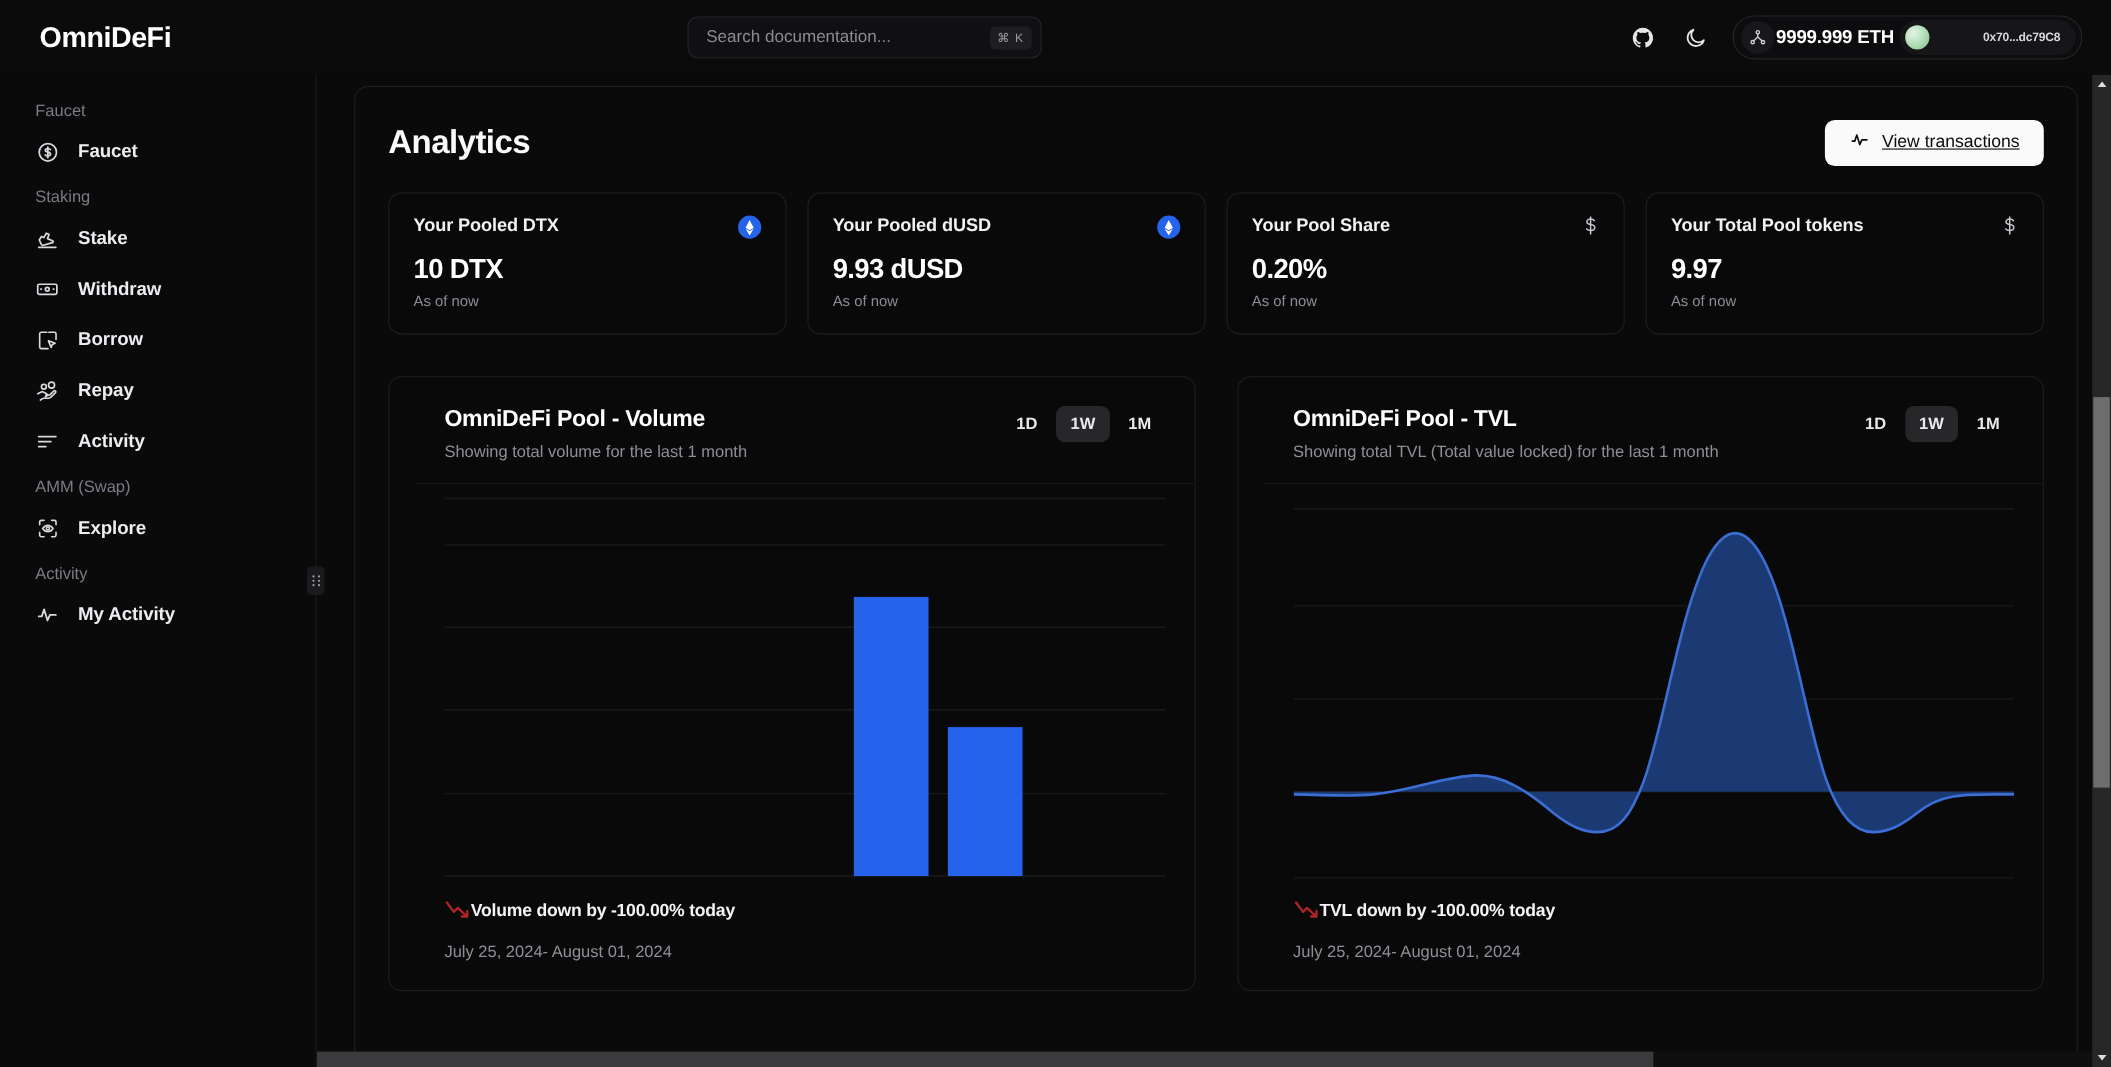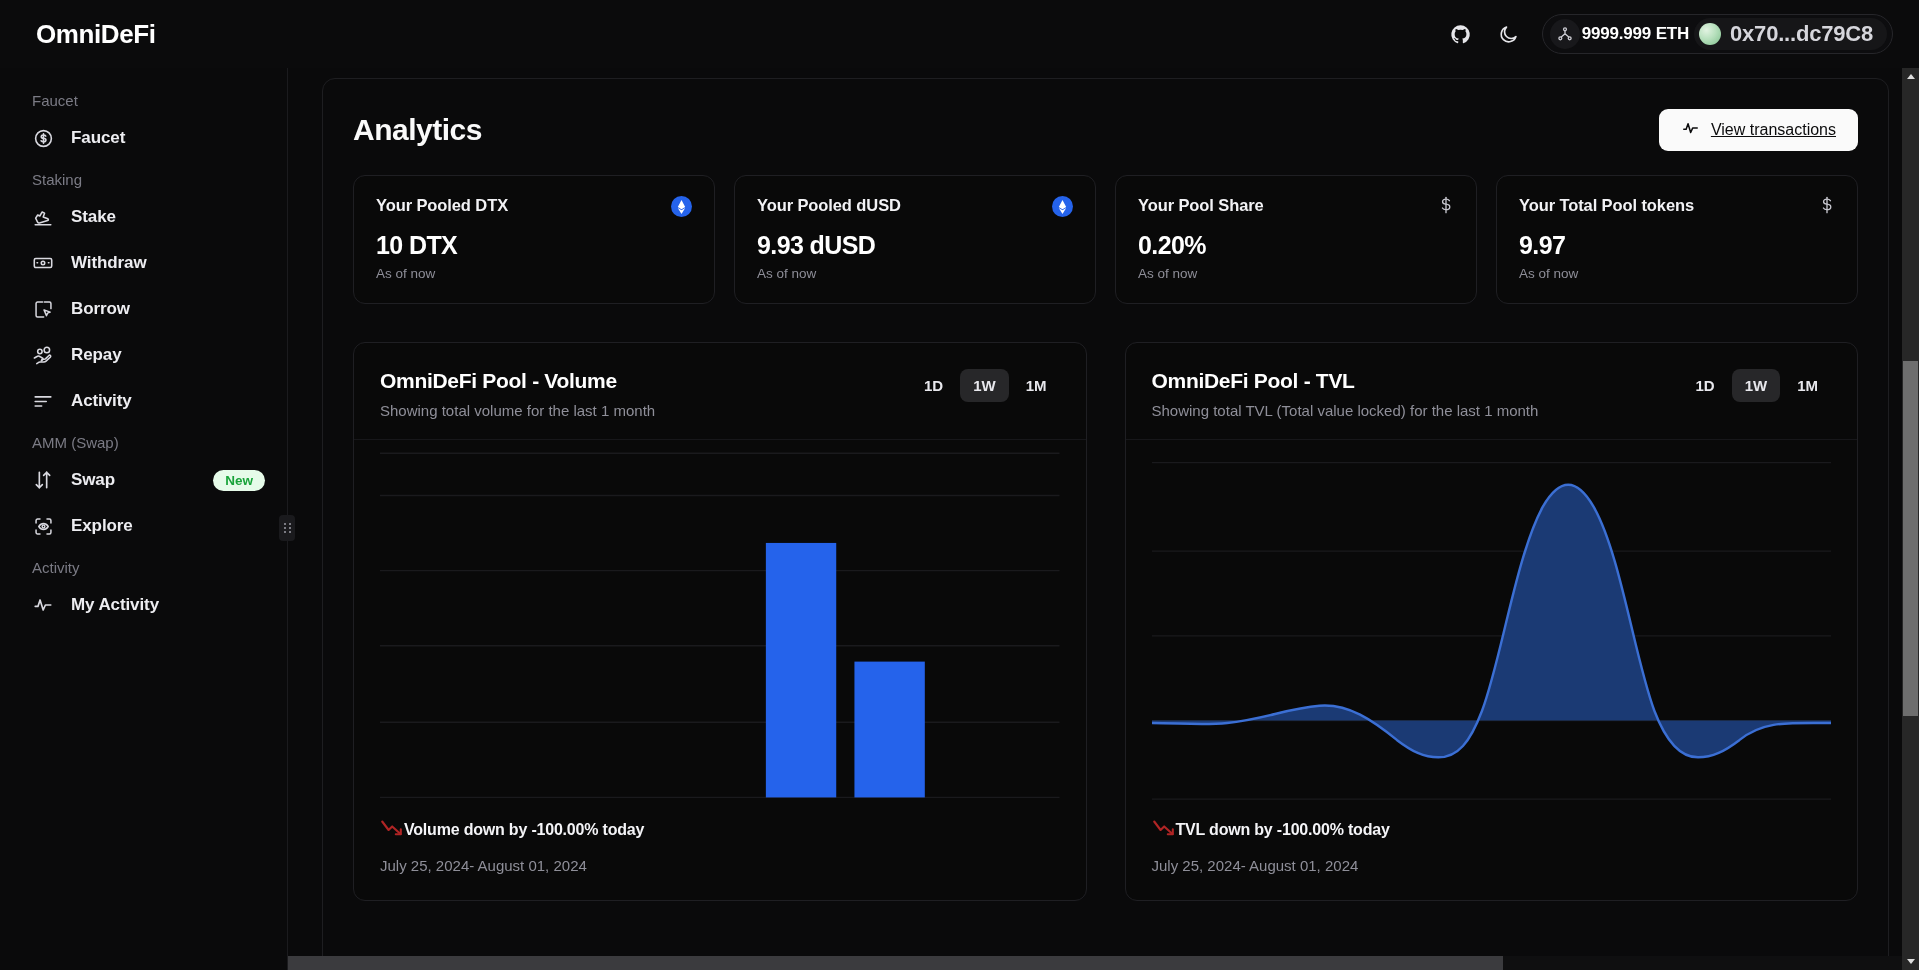--- a/index.html
+++ b/index.html
@@ -71,21 +71,21 @@
   .addr-pill {
     height: 32px; border-radius: 16px;
     background: #161618;
     display: flex; align-items: center; gap: 9px;
     padding: 0 14px 0 5px; margin-left: 3px;
   }
   .addr-dot {
     width: 22px; height: 22px; border-radius: 50%;
     background: radial-gradient(circle at 34% 32%, #e2f3e2 0%, #b7e0bd 45%, #7fc08d 100%);
   }
-  .addr-txt { font-size: 22px; font-weight: 700; color: #d6d6dc; letter-spacing: -0.2px; }
+  .addr-txt { font-size: 11px; font-weight: 700; color: #d6d6dc; letter-spacing: -0.2px; margin-left: 40px; }
 
   
   .body-row { flex: 1; display: flex; min-height: 0; position: relative; }
 
   
   .sidebar {
     width: 288px; min-width: 288px;
     background: #0a0a0b;
     border-right: 1px solid #1b1b1e;
     padding: 14px 0 0 0;
@@ -172,20 +172,21 @@
   .charts {
     display: grid; grid-template-columns: 1fr 1fr;
     gap: 38px; margin-top: 38px;
   }
   .chart-card {
     border: 1px solid #1f1f23;
     border-radius: 12px;
     background: #090909;
     display: flex; flex-direction: column;
     height: 559px;
+    padding-left: 24px;
   }
   .chart-head {
     display: flex; align-items: flex-start; justify-content: space-between;
     padding: 26px 26px 20px 26px;
     border-bottom: 1px solid #17171a;
   }
   .chart-title { font-size: 21px; font-weight: 700; letter-spacing: -0.3px; color: #ffffff; }
   .chart-desc { font-size: 15px; color: #8f8f99; margin-top: 9px; }
   .range-group { display: flex; align-items: center; gap: 4px; }
   .range-btn {
@@ -231,20 +232,26 @@
   }
 </style>
 </head>
 <body>
 
 <div id="app">
 
   <div class="topbar">
     <div class="brand">OmniDeFi</div>
 
+    <div class="search-wrap">
+      <div class="searchbox">
+        <span class="ph">Search documentation...</span>
+        <span class="kbd">⌘ K</span>
+      </div>
+    </div>
 
     <div class="top-right">
       <div class="icon-btn">
         <svg width="21" height="21" viewBox="0 0 24 24" fill="#e6e6ea">
             <path d="M12 1.5a10.5 10.5 0 0 0-3.32 20.47c.53.1.72-.23.72-.51v-1.8c-2.92.63-3.54-1.4-3.54-1.4-.48-1.22-1.17-1.55-1.17-1.55-.96-.65.07-.64.07-.64 1.06.08 1.62 1.09 1.62 1.09.94 1.62 2.47 1.15 3.07.88.1-.69.37-1.15.67-1.42-2.33-.26-4.78-1.17-4.78-5.19 0-1.15.41-2.09 1.08-2.83-.11-.27-.47-1.34.1-2.8 0 0 .88-.28 2.89 1.08a9.96 9.96 0 0 1 5.26 0c2-1.36 2.88-1.08 2.88-1.08.58 1.46.22 2.53.11 2.8.67.74 1.08 1.68 1.08 2.83 0 4.03-2.46 4.92-4.8 5.18.38.33.72.97.72 1.96v2.9c0 .29.19.62.73.51A10.5 10.5 0 0 0 12 1.5z"></path>
           </svg>
       </div>
       <div class="icon-btn">
         <svg width="21" height="21" viewBox="0 0 24 24" fill="none" stroke="#e6e6ea" stroke-width="1.9" stroke-linecap="round" stroke-linejoin="round">
             <path d="M20.5 14.3A8.6 8.6 0 1 1 9.7 3.5a6.9 6.9 0 0 0 10.8 10.8z"></path>
@@ -327,30 +334,20 @@
       <div class="nav-item">
         <span class="nav-icon">
           <svg width="22" height="22" viewBox="0 0 24 24" fill="none" stroke="#d9d9e0" stroke-width="1.8" stroke-linecap="round">
               <path d="M3.5 7.5h17M3.5 12.5h12M3.5 17.5h7"></path>
             </svg>
         </span>
         <span class="lbl">Activity</span>
       </div>
 
       <div class="sec-label">AMM (Swap)</div>
-      <div class="nav-item">
-        <span class="nav-icon">
-          <svg width="22" height="22" viewBox="0 0 24 24" fill="none" stroke="#d9d9e0" stroke-width="1.8" stroke-linecap="round" stroke-linejoin="round">
-              <path d="M8 3.5v17M8 20.5l-3.3-3.4M8 20.5l3.3-3.4"></path>
-              <path d="M16 20.5v-17M16 3.5l-3.3 3.4M16 3.5l3.3 3.4"></path>
-            </svg>
-        </span>
-        <span class="lbl">Swap</span>
-        <span class="badge-new">New</span>
-      </div>
       <div class="nav-item">
         <span class="nav-icon">
           <svg width="21" height="21" viewBox="0 0 24 24" fill="none" stroke="#d9d9e0" stroke-width="1.7" stroke-linecap="round" stroke-linejoin="round">
               <path d="M3.5 8V5.2c0-.9.8-1.7 1.7-1.7H8"></path>
               <path d="M16 3.5h2.8c.9 0 1.7.8 1.7 1.7V8"></path>
               <path d="M20.5 16v2.8c0 .9-.8 1.7-1.7 1.7H16"></path>
               <path d="M8 20.5H5.2c-.9 0-1.7-.8-1.7-1.7V16"></path>
               <circle cx="12" cy="12" r="1.6"></circle>
               <path d="M6.6 12c1.4-2.2 3.3-3.3 5.4-3.3s4 1.1 5.4 3.3c-1.4 2.2-3.3 3.3-5.4 3.3S8 14.2 6.6 12z"></path>
             </svg>

